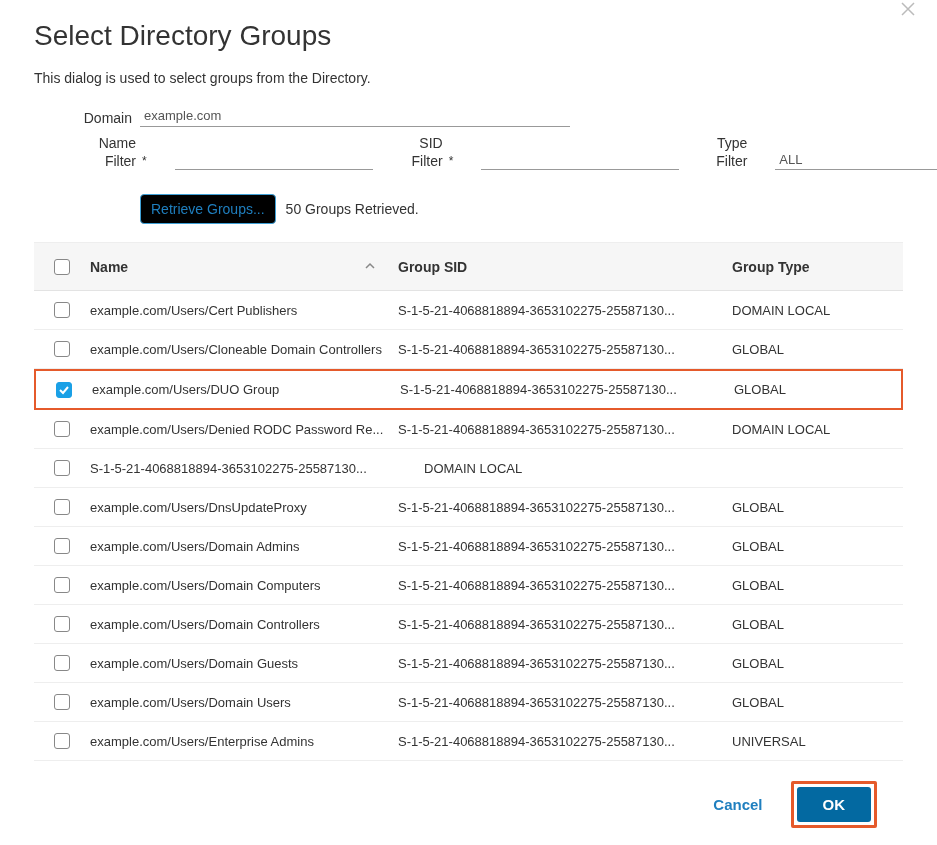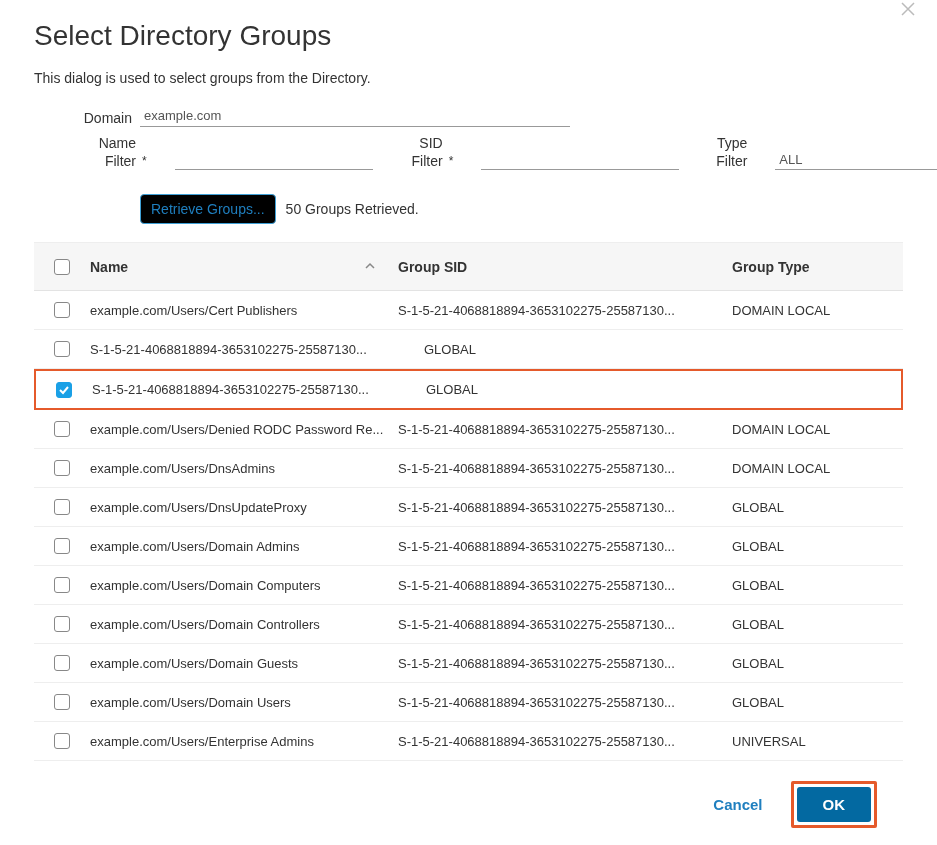--- a/index.html
+++ b/index.html
@@ -275,47 +275,48 @@
             <span class="checkbox"></span>
           </div>
           <div class="col-name cell">example.com/Users/Cert Publishers</div>
           <div class="col-sid cell">S-1-5-21-4068818894-3653102275-25587130...</div>
           <div class="col-type cell">DOMAIN LOCAL</div>
         </div>
         <div class="trow">
           <div class="col-check">
             <span class="checkbox"></span>
           </div>
+          <div class="col-name cell">example.com/Users/Cloneable Domain Controllers</div>
           <div class="col-sid cell">S-1-5-21-4068818894-3653102275-25587130...</div>
           <div class="col-type cell">GLOBAL</div>
         </div>
         <div class="trow highlight">
           <div class="col-check">
             <span class="checkbox checked">
               <svg width="10" height="10" viewBox="0 0 10 10">
                 <path d="M1 5 L4 8 L9 2" stroke="#fff" stroke-width="2" fill="none"></path>
               </svg>
             </span>
           </div>
+          <div class="col-name cell">example.com/Users/DUO Group</div>
           <div class="col-sid cell">S-1-5-21-4068818894-3653102275-25587130...</div>
           <div class="col-type cell">GLOBAL</div>
         </div>
         <div class="trow">
           <div class="col-check">
             <span class="checkbox"></span>
           </div>
           <div class="col-name cell">example.com/Users/Denied RODC Password Re...</div>
           <div class="col-sid cell">S-1-5-21-4068818894-3653102275-25587130...</div>
           <div class="col-type cell">DOMAIN LOCAL</div>
         </div>
         <div class="trow">
           <div class="col-check">
             <span class="checkbox"></span>
           </div>
-          <div class="col-name cell">example.com/Users/DnsAdmins</div>
           <div class="col-sid cell">S-1-5-21-4068818894-3653102275-25587130...</div>
           <div class="col-type cell">DOMAIN LOCAL</div>
         </div>
         <div class="trow">
           <div class="col-check">
             <span class="checkbox"></span>
           </div>
           <div class="col-name cell">example.com/Users/DnsUpdateProxy</div>
           <div class="col-sid cell">S-1-5-21-4068818894-3653102275-25587130...</div>
           <div class="col-type cell">GLOBAL</div>

